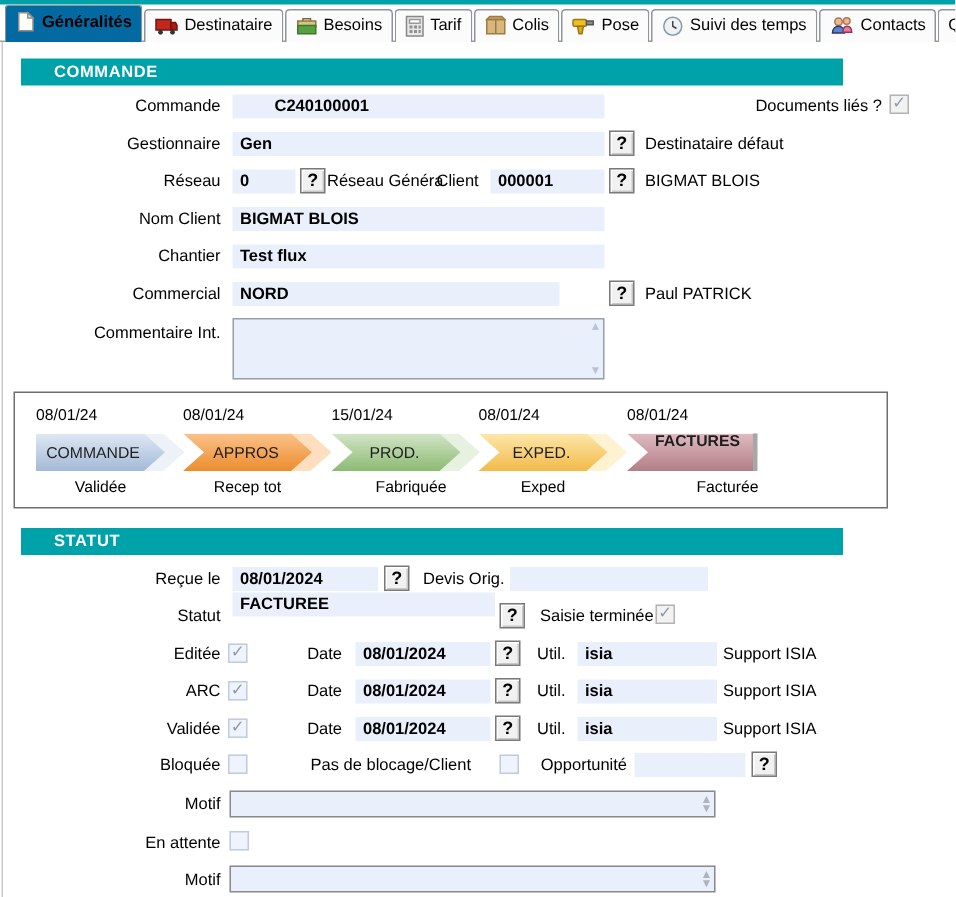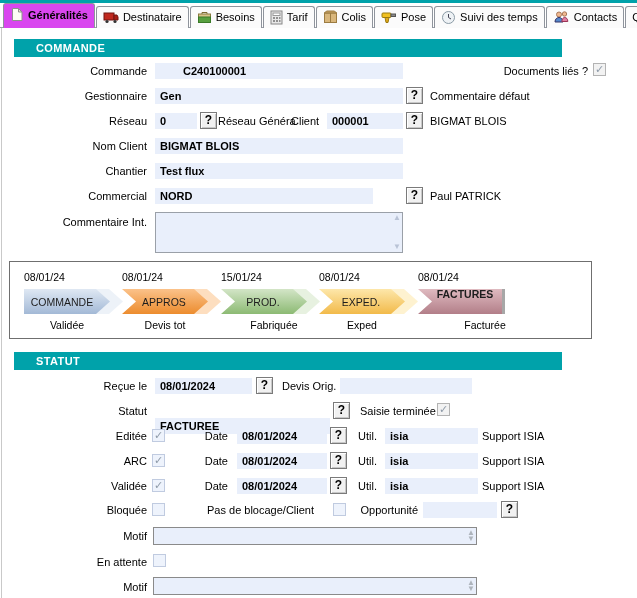--- a/index.html
+++ b/index.html
@@ -12,21 +12,21 @@
   .left-edge { position:absolute; left:1px; top:28px; bottom:0; width:1px; background:#c9c9c9; }
 
   
   .tabbar { position:absolute; left:3px; top:3px; right:0; height:25px; display:flex; align-items:flex-end; z-index:5; }
   .tabline { position:absolute; left:0; top:27px; width:637px; height:1px; background:#9aa0a8; z-index:4; }
   .tab {
     display:flex; align-items:center; gap:4px; padding:3px 6px 4px 6px; height:22px;
     background:#fbfbfb; border:1px solid #8f949c; border-bottom:none;
     border-radius:3px 3px 0 0; margin-right:1px; white-space:nowrap; cursor:default; z-index:4;
   }
-  .tab.active { height:25px; background:#d946ef; z-index:6; padding-bottom:6px; font-weight:bold; position:relative;margin-top:20px; }
+  .tab.active { height:25px; background:#0369a1; z-index:6; padding-bottom:6px; font-weight:bold; position:relative;margin-top:20px; }
   .tab .ico { display:inline-flex; line-height:0; }
 
   
   .secbar {
     position:absolute; left:14px; width:548px; height:18px; background:#00a2aa;
     color:#fff; font-weight:bold; line-height:18px; padding-left:22px; letter-spacing:.4px;
   }
 
   
   .lbl { position:absolute; text-align:right; white-space:nowrap; color:#000; }
@@ -177,21 +177,21 @@
   <div class="secbar" style="top:39px;">COMMANDE</div>
 
   <div class="lbl" style="left:14px; top:65px; width:133px;">Commande</div>
   <div class="fld" style="left:155px; top:63px; width:248px;padding-left:28px;">C240100001</div>
   <div class="lbl" style="left:455px; top:65px; width:133px;">Documents liés ?</div>
   <div class="cb gray checked" style="left:593px; top:63px;">✓</div>
 
   <div class="lbl" style="left:14px; top:90px; width:133px;">Gestionnaire</div>
   <div class="fld" style="left:155px; top:88px; width:248px;">Gen</div>
   <div class="qbtn" style="left:406px; top:87px;">?</div>
-  <div class="txt" style="left:430px; top:90px;">Commentaire défaut</div>
+  <div class="txt" style="left:430px; top:90px;">Destinataire défaut</div>
 
   <div class="lbl" style="left:14px; top:115px; width:133px;">Réseau</div>
   <div class="fld" style="left:155px; top:113px; width:42px;">0</div>
   <div class="qbtn" style="left:200px; top:112px;">?</div>
   <div class="txt" style="left:218px; top:115px;">Réseau Généra</div>
   <div class="txt" style="left:291px; top:115px;">Client</div>
   <div class="fld" style="left:327px; top:113px; width:76px;">000001</div>
   <div class="qbtn" style="left:406px; top:112px;">?</div>
   <div class="txt" style="left:430px; top:115px;">BIGMAT BLOIS</div>
 
@@ -226,36 +226,36 @@
     <div class="echo" style="left: 322px; background: rgb(253, 231, 170);"></div>
 
     <div class="arrow first" style="left: 14px; background: linear-gradient(rgb(223, 232, 243), rgb(163, 185, 214));">COMMANDE</div>
     <div class="arrow mid" style="left: 112px; background: linear-gradient(rgb(251, 194, 138), rgb(236, 140, 46));">APPROS</div>
     <div class="arrow mid" style="left: 211px; background: linear-gradient(rgb(211, 229, 199), rgb(140, 186, 115));">PROD.</div>
     <div class="arrow mid" style="left: 309px; background: linear-gradient(rgb(253, 231, 170), rgb(242, 186, 74));">EXPED.</div>
     <div class="arrow last" style="left: 408px; background: linear-gradient(rgb(223, 186, 192), rgb(178, 126, 136));">FACTURES</div>
     <div class="endcap" style="left:492px;"></div>
 
     <div class="step-status" style="left:14px;">Validée</div>
-    <div class="step-status" style="left:112px;">Devis tot</div>
+    <div class="step-status" style="left:112px;">Recep tot</div>
     <div class="step-status" style="left:221px;">Fabriquée</div>
     <div class="step-status" style="left:309px;">Exped</div>
     <div class="step-status" style="left:432px;">Facturée</div>
   </div>
 
   <div class="secbar" style="top:352px;">STATUT</div>
 
   <div class="lbl" style="left:14px; top:380px; width:133px;">Reçue le</div>
   <div class="fld" style="left:155px; top:378px; width:97px;">08/01/2024</div>
   <div class="qbtn" style="left:256px; top:377px;">?</div>
   <div class="txt" style="left:282px; top:380px;">Devis Orig.</div>
   <div class="fld" style="left:340px; top:378px; width:132px;"></div>
 
   <div class="lbl" style="left:14px; top:405px; width:133px;">Statut</div>
-  <div class="fld" style="left:155px; top:418px; width:175px;">FACTUREE</div>
+  <div class="fld" style="left:155px; top:395px; width:175px;">FACTUREE</div>
   <div class="qbtn" style="left:333px; top:402px;">?</div>
   <div class="lbl" style="left:360px; top:405px; width:73px;">Saisie terminée</div>
   <div class="cb gray checked" style="left:437px; top:403px;">✓</div>
 
   <div class="lbl" style="left:14px; top:430px; width:133px;">Editée</div>
   <div class="cb checked" style="left:152px; top:429px;">✓</div>
   <div class="lbl" style="left:180px; top:430px; width:48px;">Date</div>
   <div class="fld" style="left:237px; top:428px; width:90px;">08/01/2024</div>
   <div class="qbtn" style="left:330px; top:427px;">?</div>
   <div class="lbl" style="left:350px; top:430px; width:27px;">Util.</div>

